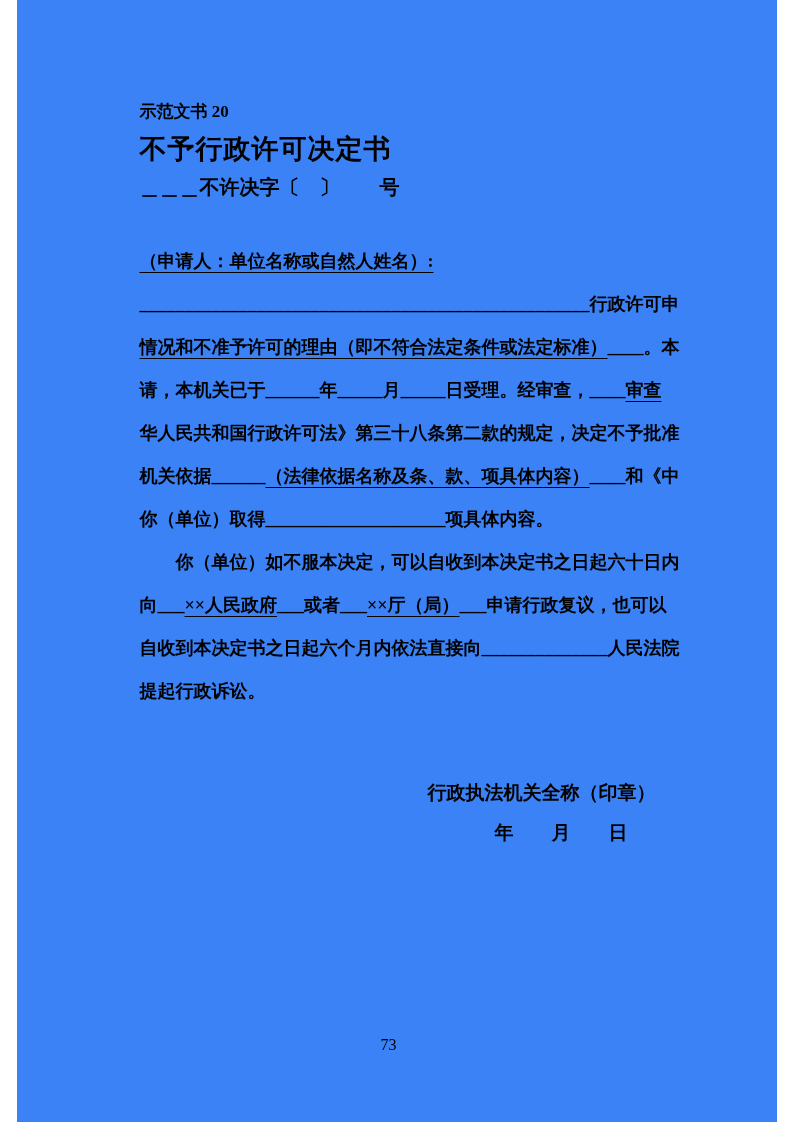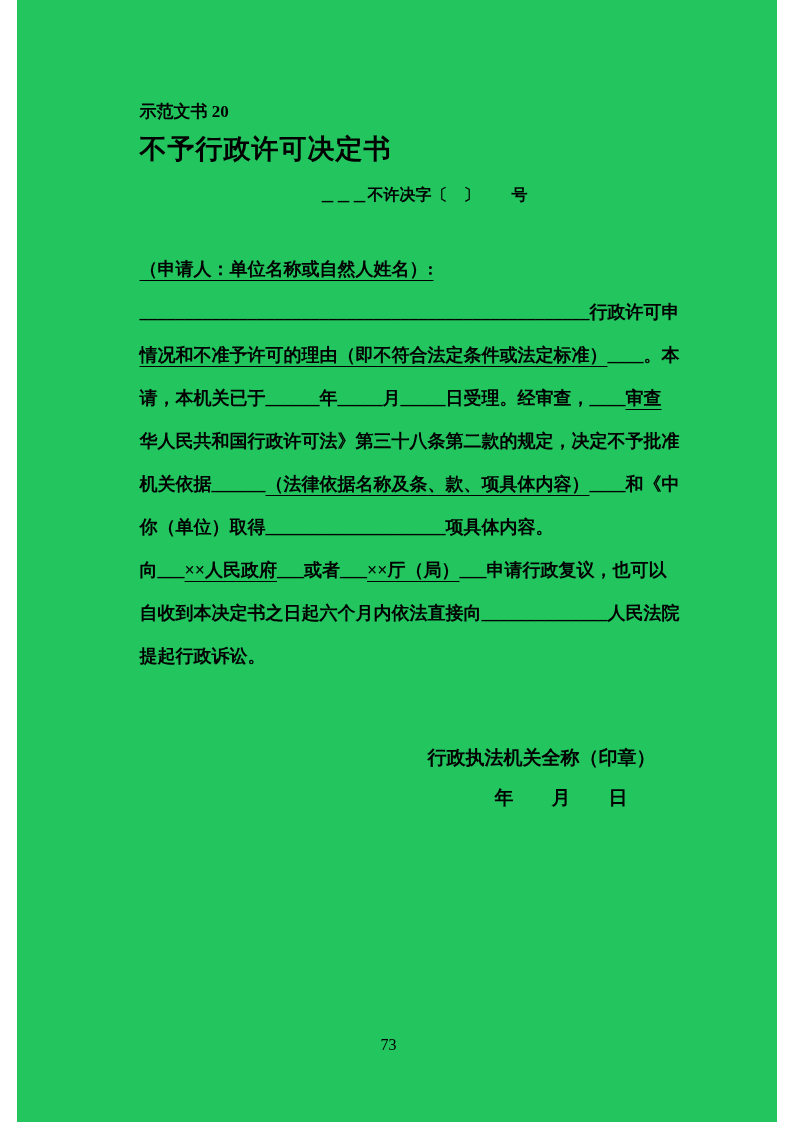--- a/index.html
+++ b/index.html
@@ -2,45 +2,45 @@
 <html><head>
 <meta charset="utf-8">
 <style>
   * { margin: 0; padding: 0; box-sizing: border-box; }
   html, body { background: #ffffff; }
   .page {
     position: relative;
     width: 760px;
     height: 1122px;
     margin: 0 auto;
-    background: #22c55e;
+    background: #3b82f6;
     color: #000000;
     font-family: "Liberation Serif", "DejaVu Serif", serif;
     padding: 100px 121px 0 123px;
     overflow: hidden;
   }
   .doc-label {
     font-size: 17px;
     font-weight: 700;
     line-height: 24px;
   }
   .title {
     font-size: 27px;
     font-weight: 700;
     text-align: left;
     margin-top: 8px;
     letter-spacing: 1px;
     line-height: 34px;
   }
   .doc-number {
-    font-size: 16px;
+    font-size: 20px;
     font-weight: 600;
-    text-align: right;
+    text-align: left;
     padding-right: 128px;
-    margin-top: 18px;
+    margin-top: 10px;
     white-space: pre;
     line-height: 22px;
   }
   .body-text {
     margin-top: 42px;
     font-size: 18px;
     font-weight: 600;
   }
   .line {
     line-height: 43px;
@@ -81,20 +81,21 @@
   <div class="doc-number">＿＿＿不许决字〔　〕　　号</div>
 
   <div class="body-text">
       <div class="line"><span class="u">（申请人：单位名称或自然人姓名）:</span></div>
       <div class="line"><span>__________________________________________________</span><span>行政许可申</span></div>
       <div class="line"><span class="u">情况和不准予许可的理由（即不符合法定条件或法定标准）</span><span>____</span><span>。本</span></div>
       <div class="line"><span>请，本机关已于</span><span>______</span><span>年</span><span>_____</span><span>月</span><span>_____</span><span>日受理。经审查，</span><span>____</span><span class="u">审查</span></div>
       <div class="line"><span>华人民共和国行政许可法》第三十八条第二款的规定，决定不予批准</span></div>
       <div class="line"><span>机关依据</span><span>______</span><span class="u">（法律依据名称及条、款、项具体内容）</span><span>____</span><span>和《中</span></div>
       <div class="line"><span>你（单位）取得</span><span>____________________</span><span>项具体内容。</span></div>
+      <div class="line"><span>　　你（单位）如不服本决定，可以自收到本决定书之日起六十日内</span></div>
       <div class="line"><span>向</span><span>___</span><span class="u">××人民政府</span><span>___</span><span>或者</span><span>___</span><span class="u">××厅（局）</span><span>___</span><span>申请行政复议，也可以</span></div>
       <div class="line"><span>自收到本决定书之日起六个月内依法直接向</span><span>______________</span><span>人民法院</span></div>
       <div class="line"><span>提起行政诉讼。</span></div>
     </div>
 
   <div class="signature">
     <div class="sig-org">行政执法机关全称（印章）</div>
     <div class="sig-date">年　　月　　日</div>
   </div>
 

